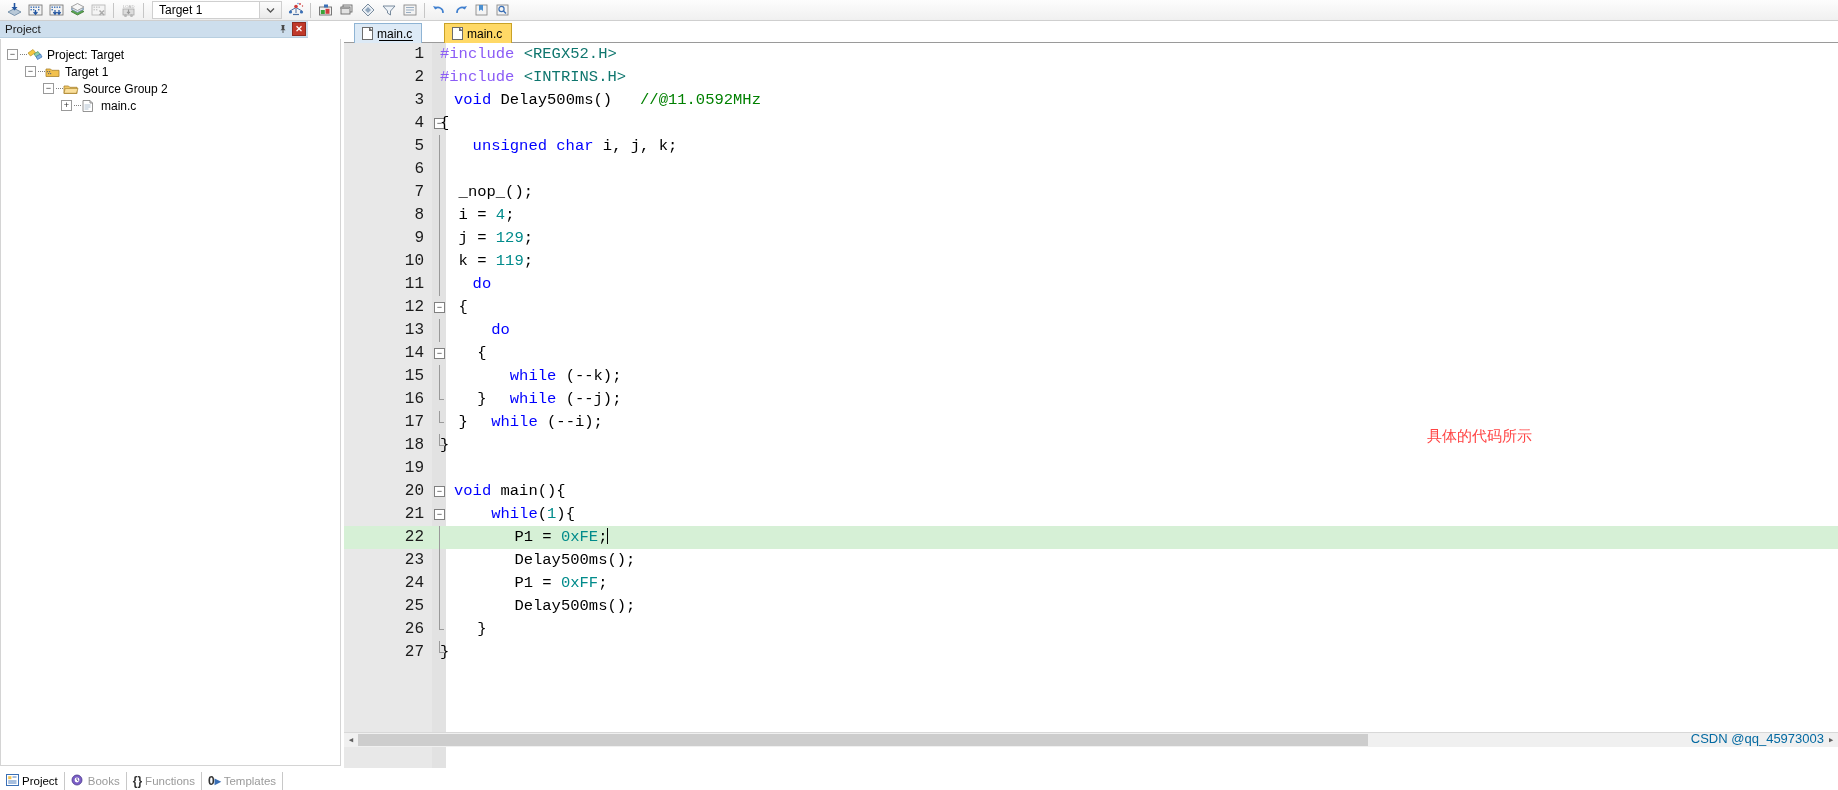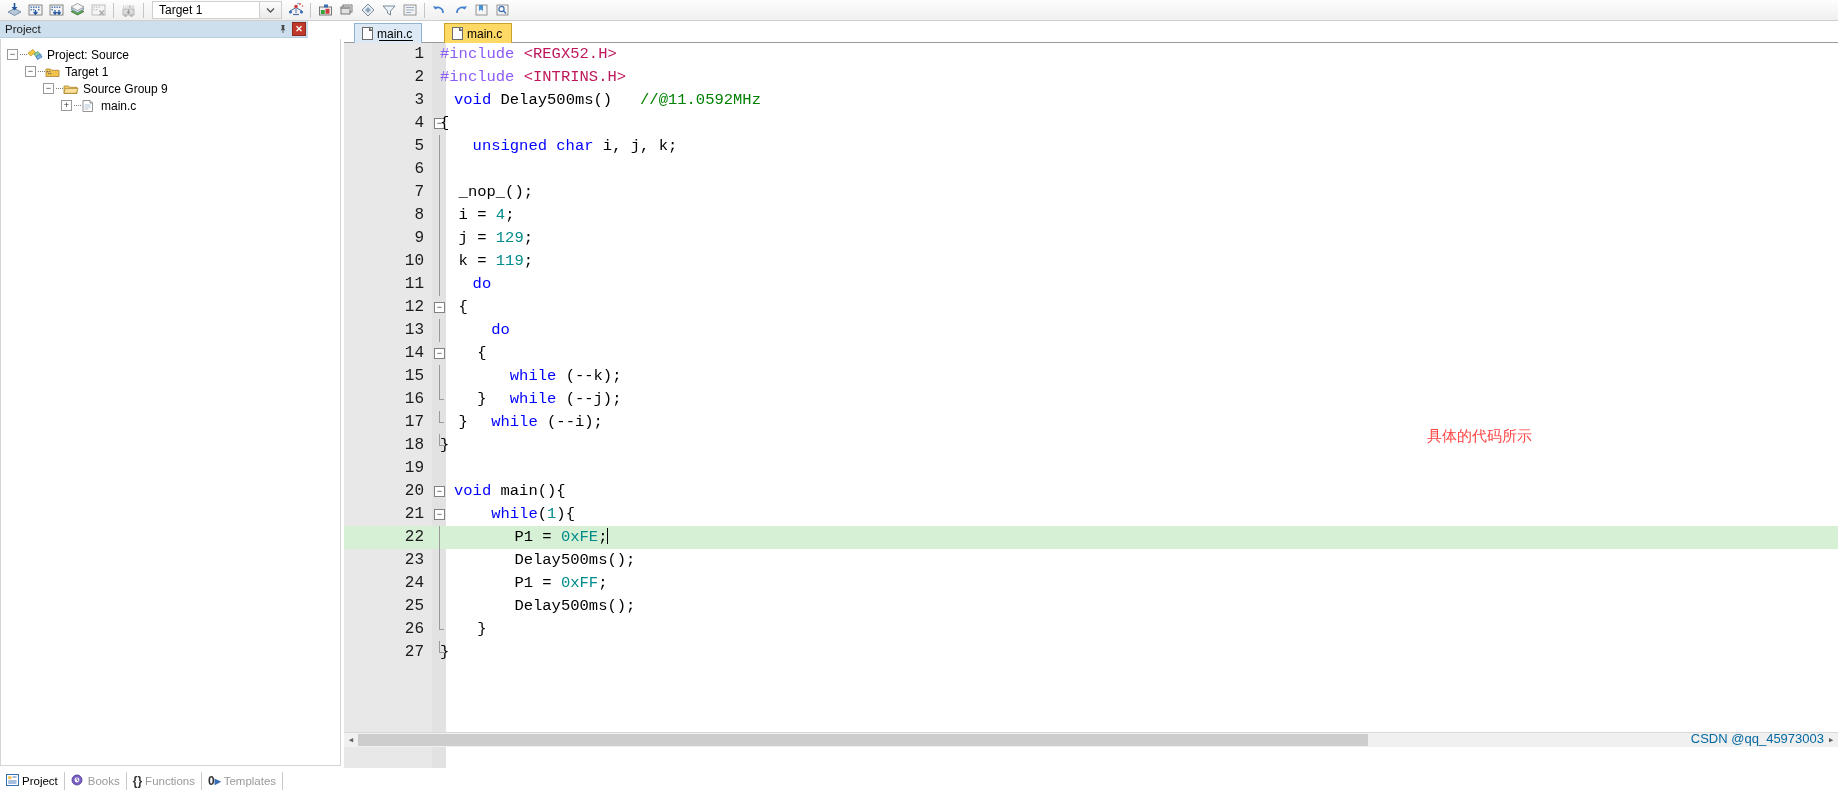--- a/index.html
+++ b/index.html
@@ -188,21 +188,21 @@
     font-family: "Liberation Sans", sans-serif;
     font-size: 9px; line-height: 9px; text-align: center; color: #333;
   }
   .foldline { position: absolute; left: 95px; top: 0; width: 1px; height: 23px; background: #9a9a9a; }
   .foldend { position: absolute; left: 95px; top: 0; width: 1px; height: 12px; background: #9a9a9a; }
   .foldend::after { content:''; position:absolute; left:0; top:11px; width:5px; height:1px; background:#9a9a9a; }
 
   
   .k  { color: #0000ff; margin-left: 14px; }       
   .pp { color: #8b5cf6; }       
-  .hdr{ color: #be185d; }       
+  .hdr{ color: #0f766e; }       
   .num{ color: #008b8b; }       
   .cm { color: #008000; }       
   .pl { color: #000000; }       
 
   .caret {
     display: inline-block; width: 1px; height: 16px;
     background: #000; vertical-align: -3px;
   }
 
   .annot {
@@ -430,21 +430,21 @@
     <div class="tnode" style="padding-left:6px">
       <span class="expander">−</span>
       <span class="dotline"></span>
       <span class="ticon">
         <svg width="16" height="14" viewBox="0 0 16 14">
           <path d="M1 5 L6 1.5 L8.5 4.5 L3.5 8 Z" fill="#f5c842" stroke="#b8902a" stroke-width="0.7"></path>
           <path d="M7 6 L11 3.5 L13.5 7 L9.5 9.5 Z" fill="#8fd0a8" stroke="#3f8f5f" stroke-width="0.7"></path>
           <path d="M9 8.5 L13.5 6 L15 9 L10.5 11.5 Z" fill="#7fb3e0" stroke="#3a6fb5" stroke-width="0.7"></path>
         </svg>
       </span>
-      <span class="tnode-label">Project: Source</span>
+      <span class="tnode-label">Project: Target</span>
     </div>
 
     <div class="tnode" style="padding-left:24px">
       <span class="expander">−</span>
       <span class="dotline"></span>
       <span class="ticon">
         <svg width="16" height="14" viewBox="0 0 16 14">
           <path d="M1 4 L5.5 4 L6.8 5.3 L14 5.3 L14 11.5 L1 11.5 Z" fill="#f2c14e" stroke="#a8822c" stroke-width="0.8"></path>
           <g fill="#6b6b6b">
               <rect x="2" y="6" width="1.2" height="1.2"></rect>
@@ -459,21 +459,21 @@
 
     <div class="tnode" style="padding-left:42px">
       <span class="expander">−</span>
       <span class="dotline"></span>
       <span class="ticon">
         <svg width="16" height="14" viewBox="0 0 16 14">
           <path d="M1 4 L5.5 4 L6.8 5.3 L14 5.3 L14 11.5 L1 11.5 Z" fill="#f5cc6b" stroke="#a8822c" stroke-width="0.8"></path>
           <path d="M2.2 6.4 L15 6.4 L13.4 11.3 L1 11.3 Z" fill="#fadf9b" stroke="#a8822c" stroke-width="0.7"></path>
         </svg>
       </span>
-      <span class="tnode-label">Source Group 9</span>
+      <span class="tnode-label">Source Group 2</span>
     </div>
 
     <div class="tnode" style="padding-left:60px">
       <span class="expander">+</span>
       <span class="dotline"></span>
       <span class="ticon">
         <svg width="14" height="14" viewBox="0 0 14 14">
           <path d="M2 1.5 L9 1.5 L11.5 4 L11.5 12.5 L2 12.5 Z" fill="#ffffff" stroke="#7a7a7a" stroke-width="0.8"></path>
           <path d="M9 1.5 L9 4 L11.5 4" fill="none" stroke="#7a7a7a" stroke-width="0.8"></path>
           <path d="M3.5 6 L9.5 6 M3.5 8 L9.5 8 M3.5 10 L7.5 10" stroke="#8fa6bd" stroke-width="0.7"></path>

